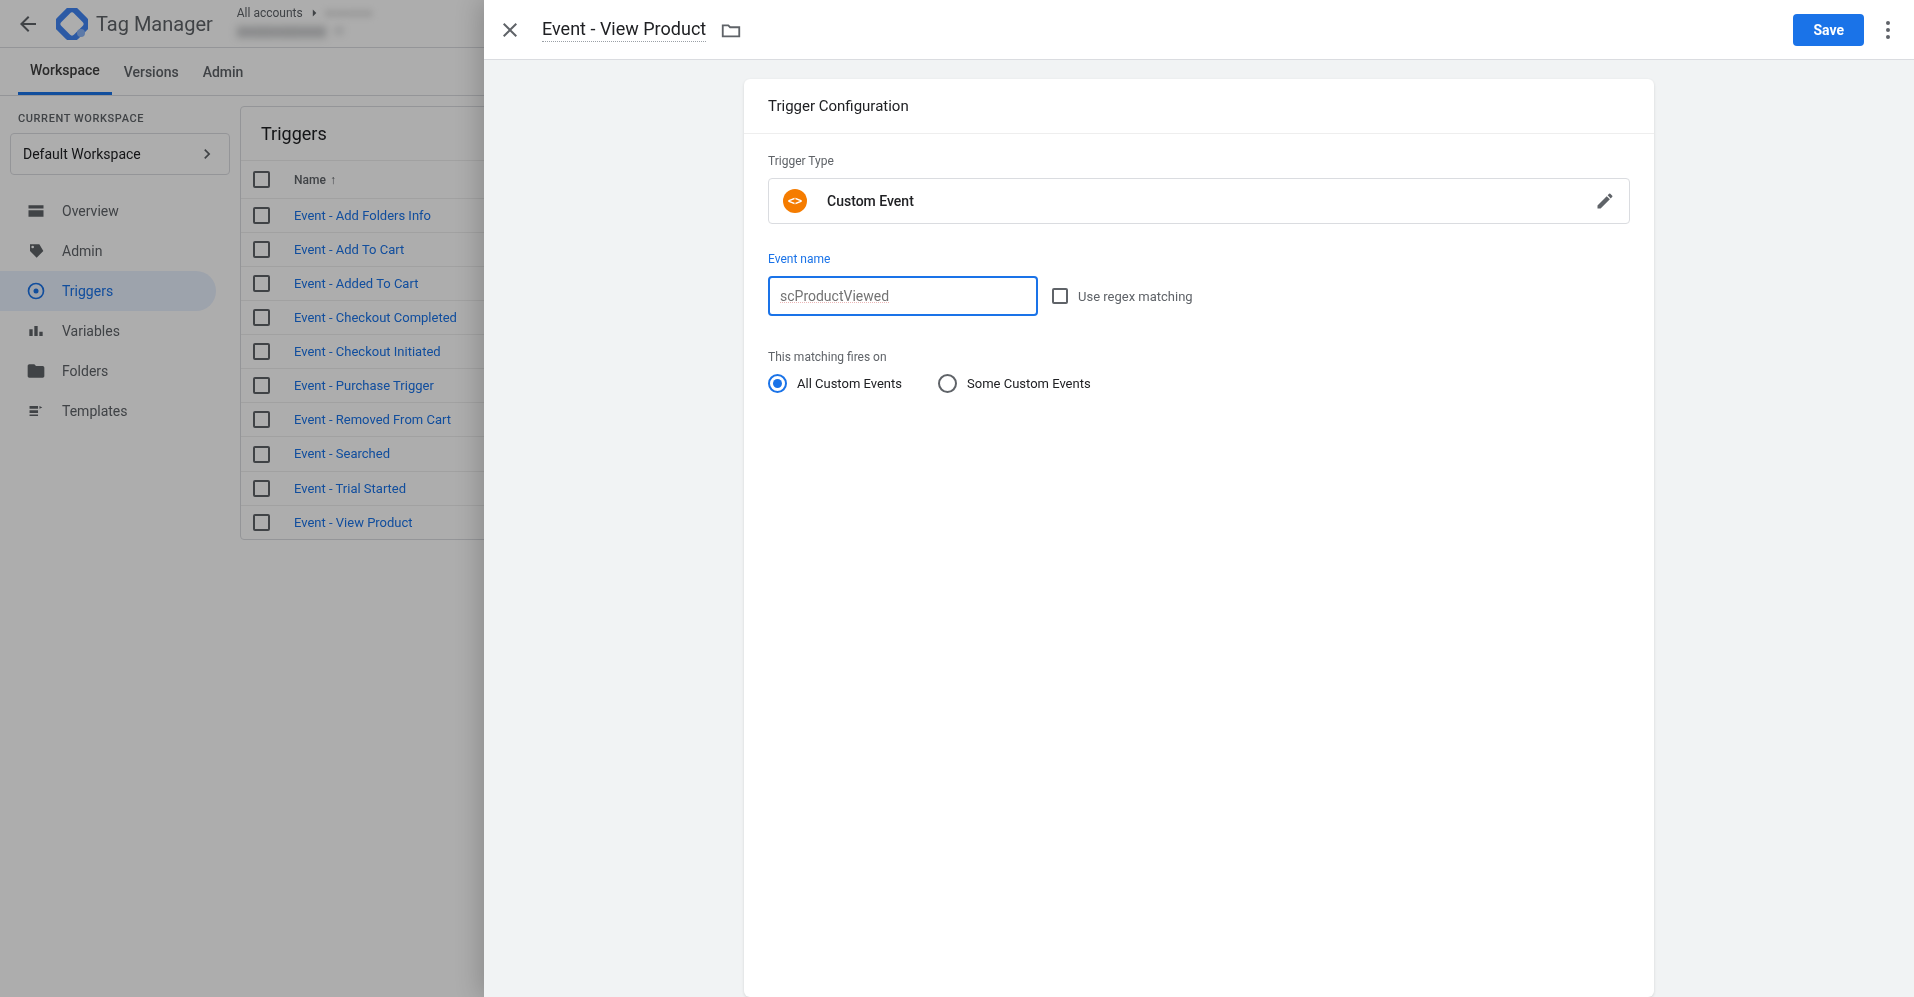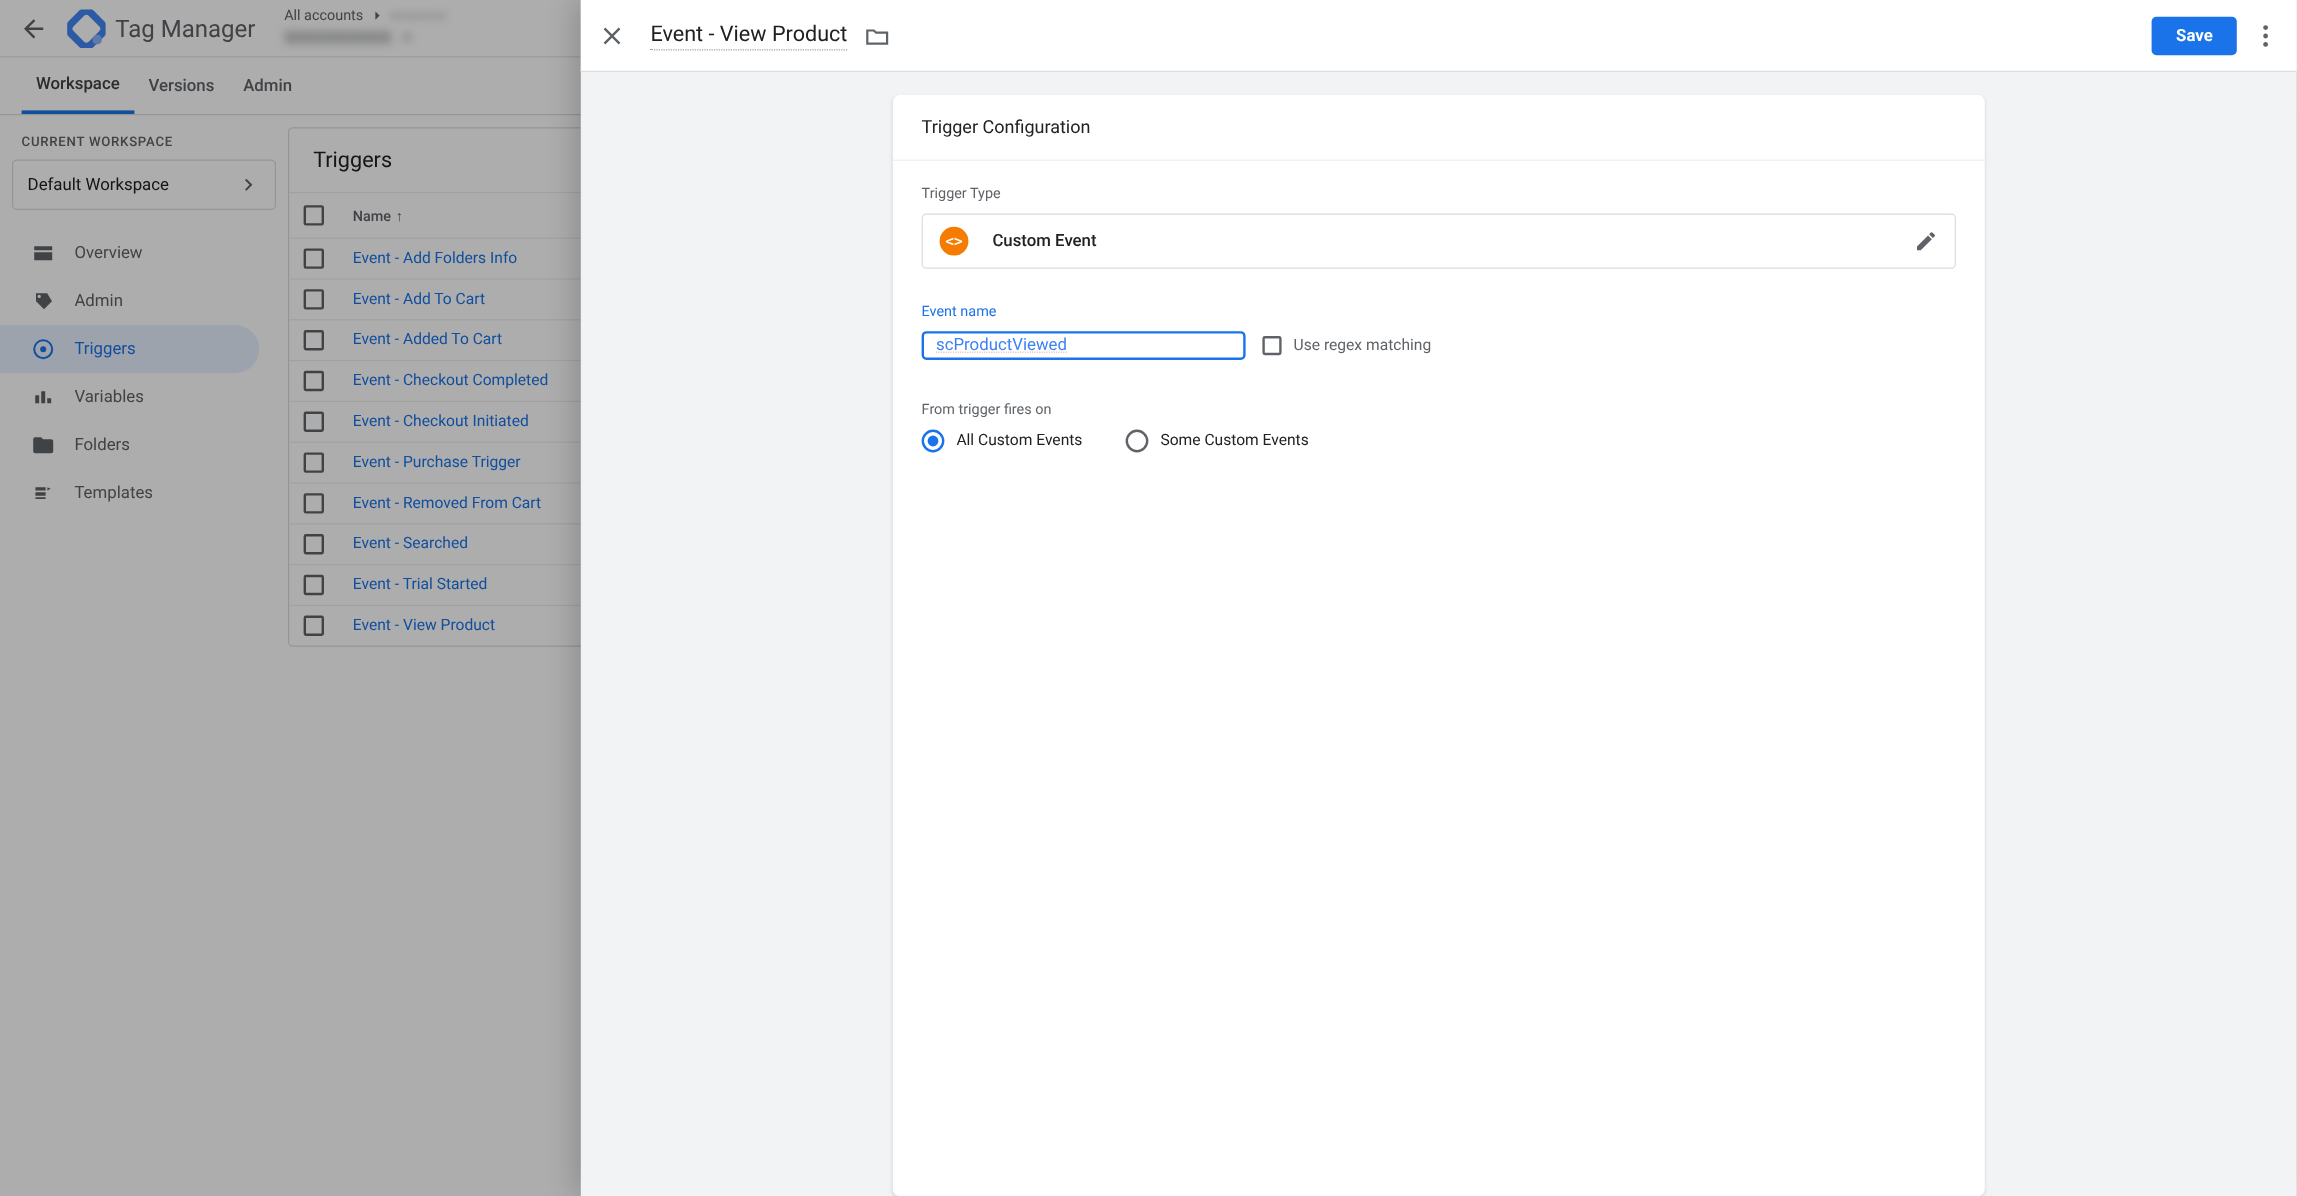--- a/index.html
+++ b/index.html
@@ -133,22 +133,22 @@
     .ce-icon {
       width: 24px; height: 24px; background: #f57c00; border-radius: 50%;
       display: flex; align-items: center; justify-content: center; margin-right: 20px;
       color: #fff; font-size: 12px; font-weight: bold; font-family: monospace;
     }
     .trigger-type-box .name { font-size: 14px; color: #202124; font-weight: 500; flex: 1; }
     .edit-pencil { fill: #5f6368; width: 20px; height: 20px; cursor: pointer; }
 
     .event-name-row { display: flex; align-items: center; gap: 14px; margin-bottom: 34px; }
     .event-name-input {
-      width: 270px; height: 24px; border: 2px solid #1a73e8; border-radius: 4px;
-      padding: 0 10px; font-size: 14px; color: #3b82f6; outline: none;
+      width: 270px; height: 40px; border: 2px solid #1a73e8; border-radius: 4px;
+      padding: 0 10px; font-size: 14px; color: #737373; outline: none;
       text-decoration: underline dotted rgba(200,50,50,0.35);
       text-decoration-thickness: 1px;
     }
 
     .chk-row { display: flex; align-items: center; gap: 10px; font-size: 13px; color: #5f6368; }
     .chk-row .box { width: 16px; height: 16px; border: 2px solid #5f6368; border-radius: 2px; }
 
     .radio-group { display: flex; gap: 36px; margin-top: 8px; }
     .radio-opt { display: flex; align-items: center; gap: 10px; font-size: 13px; color: #202124; }
     .radio-outer { width: 19px; height: 19px; border: 2px solid #5f6368; border-radius: 50%; display: flex; align-items: center; justify-content: center; }
@@ -345,21 +345,21 @@
 
         <span class="label-sm focused">Event name</span>
         <div class="event-name-row">
           <input class="event-name-input" type="text" value="scProductViewed" style="">
           <label class="chk-row">
             <span class="box"></span>
             <span>Use regex matching</span>
           </label>
         </div>
 
-        <span class="label-sm">From trigger fires on</span>
+        <span class="label-sm">This matching fires on</span>
         <div class="radio-group">
           <label class="radio-opt">
             <span class="radio-outer sel">
                 <span class="radio-inner"></span>
               </span>
             <span>All Custom Events</span>
           </label>
           <label class="radio-opt">
             <span class="radio-outer"></span>
             <span>Some Custom Events</span>

